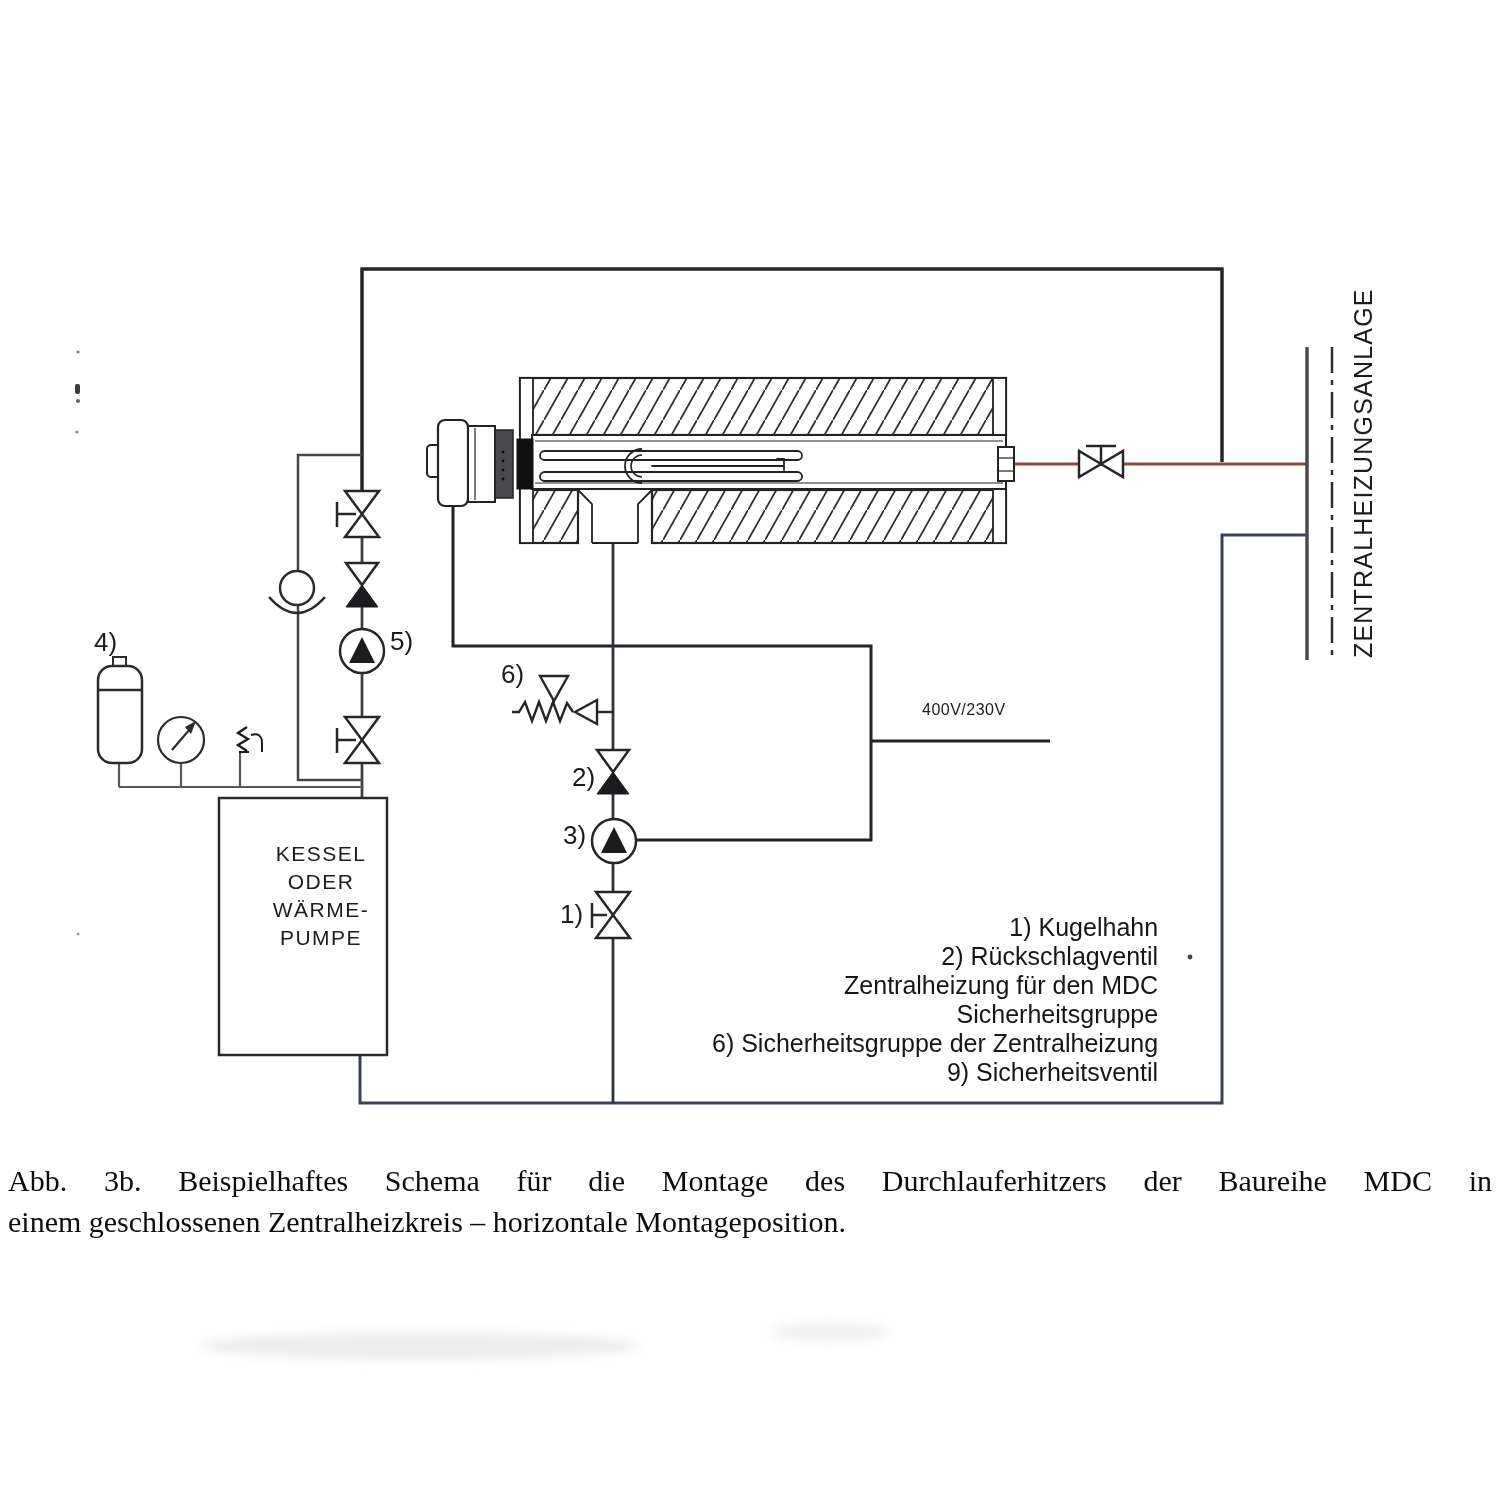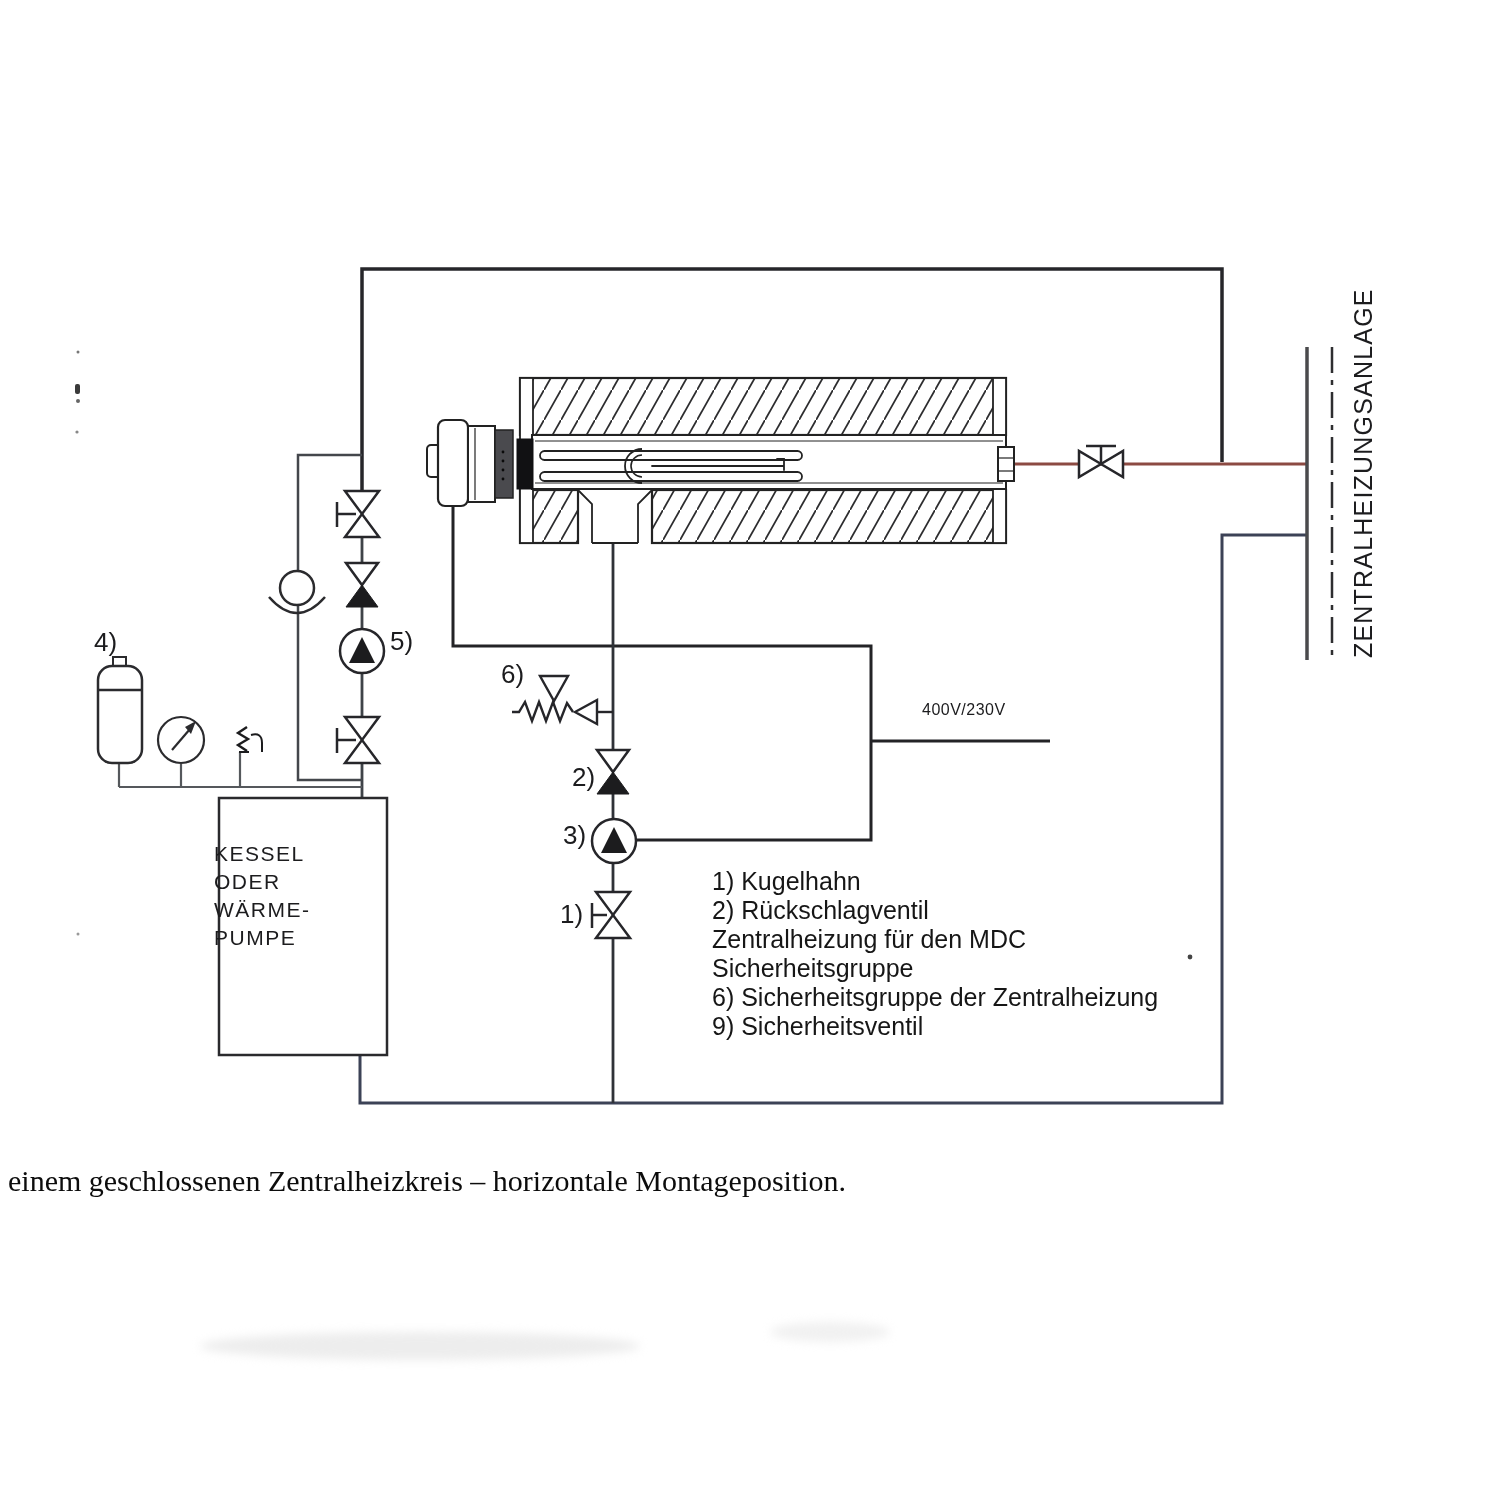--- a/index.html
+++ b/index.html
@@ -1,25 +1,25 @@
 <!DOCTYPE html>
 <html><head>
 <meta charset="utf-8">
 <style>
   html,body{margin:0;padding:0;background:#fff;}
   #page{position:relative;width:1500px;height:1500px;background:#ffffff;overflow:hidden;
         font-family:"Liberation Sans",sans-serif;color:#1c1c1e;}
   #diagram-svg{position:absolute;left:0;top:0;}
   .lbl{position:absolute;font-size:26px;color:#1c1c1e;white-space:nowrap;}
   #power-label{position:absolute;left:922px;top:701px;font-size:16px;letter-spacing:.5px;}
-  #boiler-text{position:absolute;left:214px;top:840px;width:168px;text-align:left;
+  #boiler-text{position:absolute;left:237px;top:840px;width:168px;text-align:center;
                font-size:21px;line-height:28px;letter-spacing:1.5px;}
   #wall-label{position:absolute;left:1349px;top:658px;width:312px;transform-origin:0 0;
               transform:rotate(-90deg);font-size:25px;letter-spacing:1.2px;white-space:nowrap;}
-  #legend{position:absolute;left:712px;top:867px;font-size:25px;line-height:29px;color:#161616;}
+  #legend{position:absolute;left:712px;top:913px;font-size:25px;line-height:29px;color:#161616;text-align:right;}
   #caption{position:absolute;left:8px;top:1160px;width:1484px;
            font-family:"Liberation Serif",serif;font-size:30px;line-height:41px;color:#0c0c0c;}
   #caption .just{text-align:justify;text-align-last:justify;}
   .smudge{position:absolute;border-radius:50%;filter:blur(5px);}
 </style>
 </head>
 <body>
 
 <div id="page">
 
@@ -221,18 +221,19 @@
   <div id="legend">
     <div>1) Kugelhahn</div>
     <div>2) Rückschlagventil</div>
     <div>Zentralheizung für den MDC</div>
     <div>Sicherheitsgruppe</div>
     <div>6) Sicherheitsgruppe der Zentralheizung</div>
     <div>9) Sicherheitsventil</div>
   </div>
 
   <div id="caption">
+    <div class="just">Abb. 3b. Beispielhaftes Schema für die Montage des Durchlauferhitzers der Baureihe MDC in</div>
     <div>einem geschlossenen Zentralheizkreis – horizontale Montageposition.</div>
   </div>
 
   <div class="smudge" style="left:200px;top:1332px;width:440px;height:28px;background:#ededed;"></div>
   <div class="smudge" style="left:770px;top:1322px;width:120px;height:20px;background:#f1f1f1;"></div>
 </div>
 
 </body></html>

